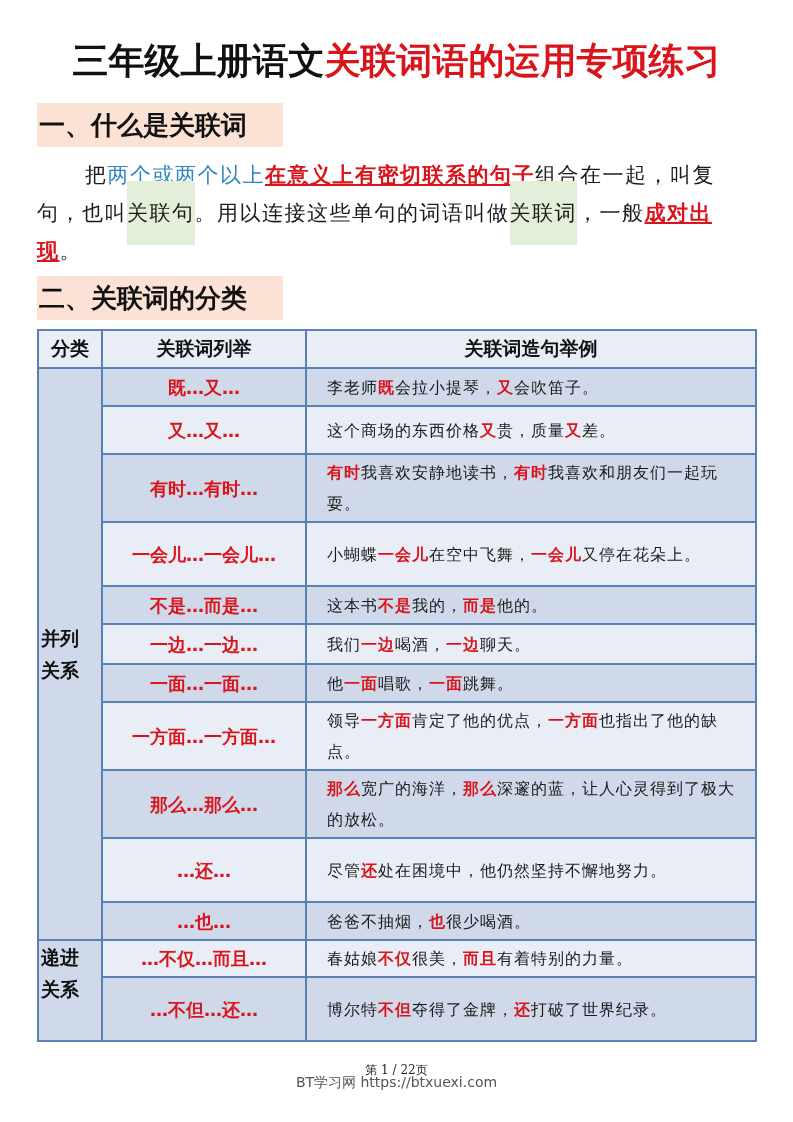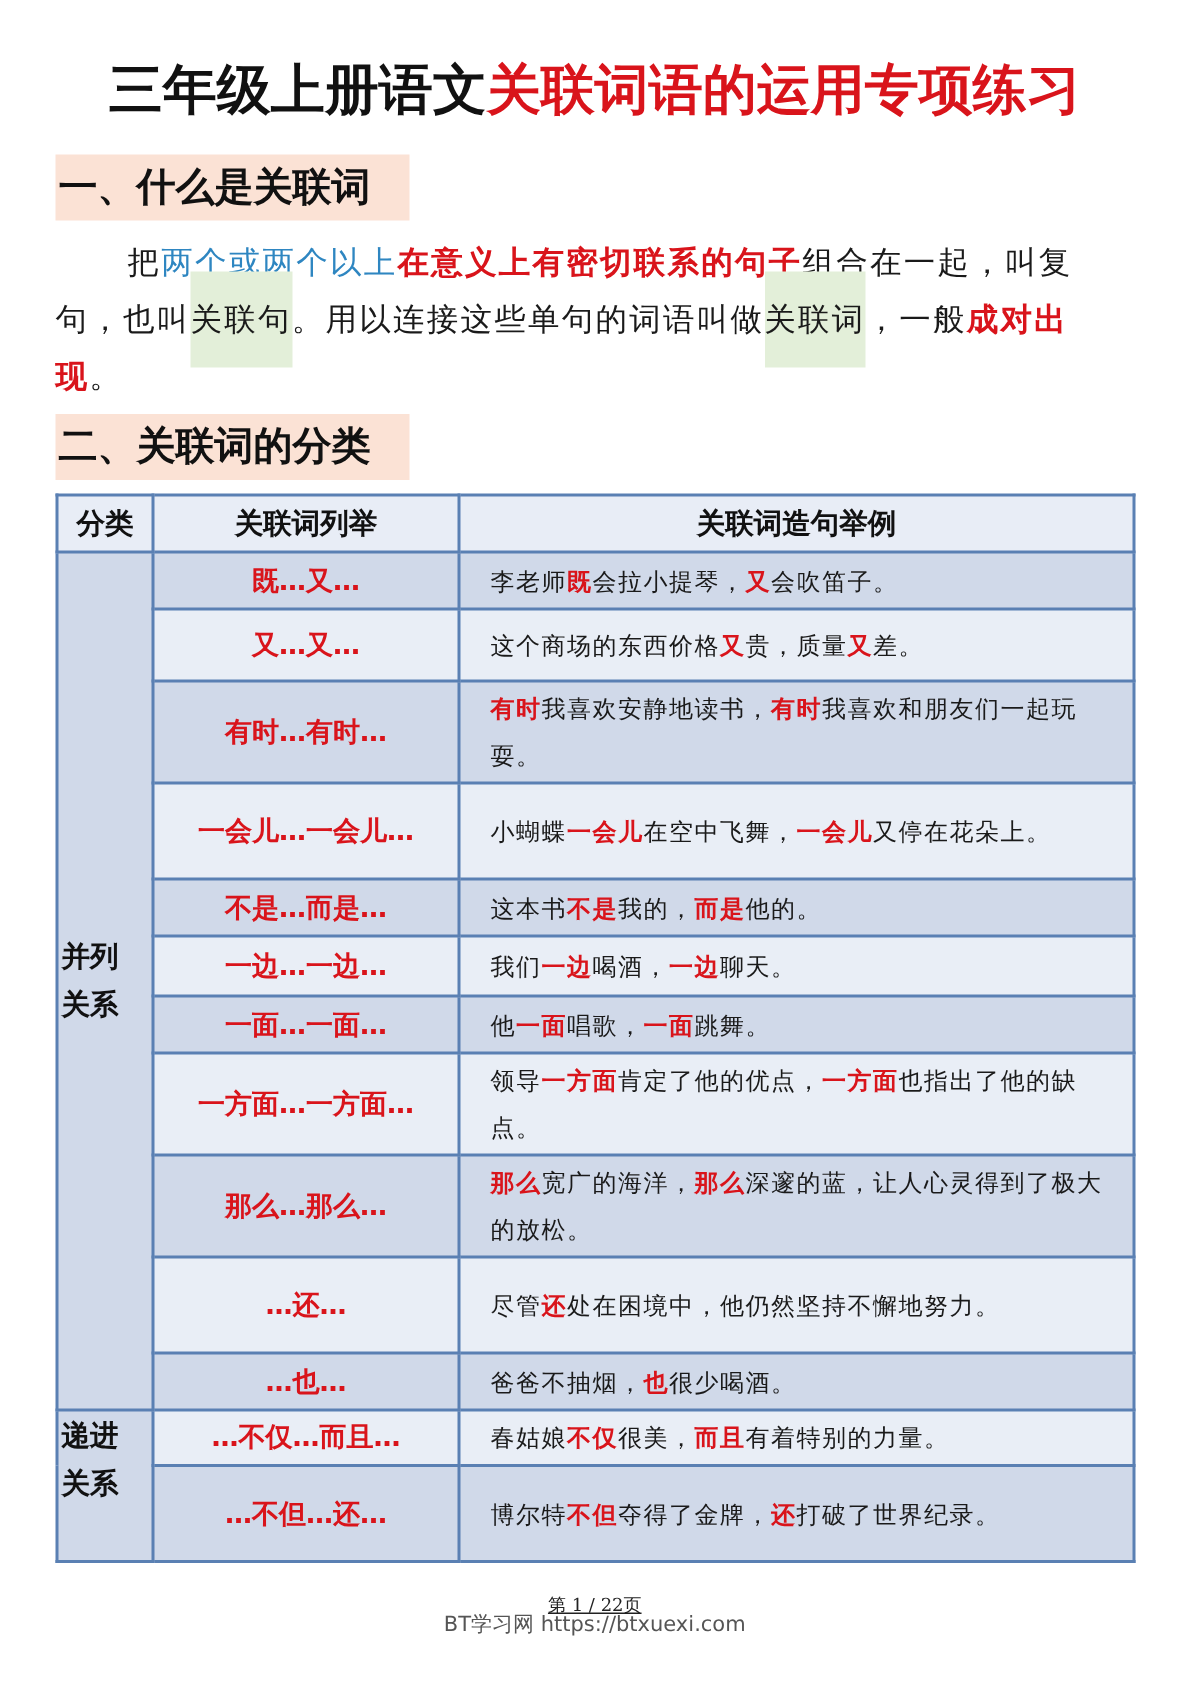--- a/index.html
+++ b/index.html
@@ -4,47 +4,47 @@
 <style>
   html, body { margin: 0; padding: 0; background: #ffffff; }
   body { width: 793px; height: 1122px; position: relative; overflow: hidden;
          font-family: "DejaVu Serif", "Liberation Serif", serif; color: #1a1a1a; }
   .title { position: absolute; top: 36px; left: 0; width: 793px; text-align: center;
            font-family: "DejaVu Sans", "Liberation Sans", sans-serif; font-weight: bold;
            font-size: 36px; letter-spacing: 0px; line-height: 50px; }
   .title .black { color: #111111; }
   .title .red { color: #d9141b; }
   .heading { position: absolute; left: 37px; height: 44px; line-height: 44px;
-             background: #fbe2d5; padding: 0 6px 0 2px;
+             background: #fbe2d5; padding: 0 16px 0 2px;
              font-family: "DejaVu Sans", "Liberation Sans", sans-serif; font-weight: bold;
              font-size: 26px; color: #111; }
   .h1 { top: 103px; width: 228px; }
   .h2 { top: 276px; width: 228px; }
   .para { position: absolute; top: 156px; left: 37px; width: 700px;
           font-size: 21px; line-height: 38px; letter-spacing: 1.5px; }
   .para .indent { display: inline-block; width: 48px; }
   .blue { color: #2e86c1; }
-  .redb { color: #d9141b; font-weight: bold; font-family: "DejaVu Sans", "Liberation Sans", sans-serif; }
+  .redb { color: #d9141b; font-weight: bold; font-family: "DejaVu Sans", "Liberation Sans", sans-serif; text-decoration: underline; }
   .hl { background: #e3efd9; padding: 20px 0; margin-top: 39px; }
   table.rel { position: absolute; top: 329px; left: 37px; width: 718px;
               border-collapse: collapse; table-layout: fixed; }
   table.rel td, table.rel th { border: 2px solid #5a80b3; padding: 0 6px; vertical-align: middle; }
   table.rel th { background: #e8edf6; height: 36px; font-family: "DejaVu Sans", "Liberation Sans", sans-serif;
                  font-weight: bold; font-size: 19px; color: #111; }
   .catcell { background: #d0d9e9; text-align: left; font-family: "DejaVu Sans", "Liberation Sans", sans-serif;
              font-weight: bold; font-size: 19px; line-height: 32px; color: #111; padding: 0 2px !important; }
   .word { text-align: center; color: #d9141b; font-weight: bold; font-family: "DejaVu Sans", "Liberation Sans", sans-serif;
           font-size: 18px; line-height: 31px; }
   .ex { font-size: 16px; line-height: 31px; letter-spacing: 1px; padding: 2px 20px !important; }
   .ex b { color: #d9141b; font-family: "DejaVu Sans", "Liberation Sans", sans-serif; }
   tr.dark td.word, tr.dark td.ex { background: #d0d9e9; }
   tr.light td.word, tr.light td.ex { background: #e9eef6; }
   .footer { position: absolute; top: 1068px; left: 0; width: 793px; text-align: center;
             font-family: "DejaVu Sans", "Liberation Sans", sans-serif; color: #555; font-size: 14px; }
-  .footer .page { position: absolute; left: 0; width: 793px; top: -6px; font-family: "DejaVu Serif", serif; font-size: 12px; color: #222; text-decoration: underline; }
+  .footer .page { position: absolute; left: 0; width: 793px; top: -6px; font-family: "DejaVu Serif", serif; font-size: 12px; color: #222; }
 </style>
 </head>
 <body>
 
 <div class="title">
   <span class="black">三年级上册语文</span><span class="red">关联词语的运用专项练习</span>
 </div>
 
 <div class="heading h1">一、什么是关联词</div>
 

